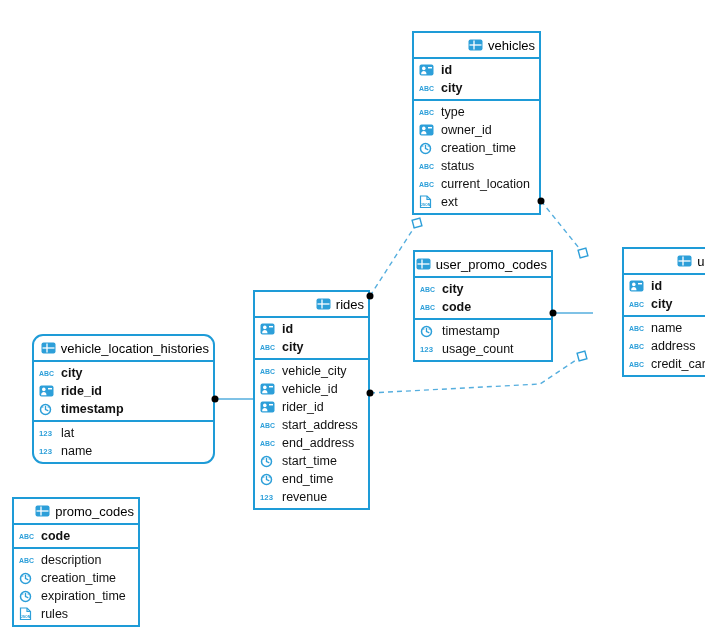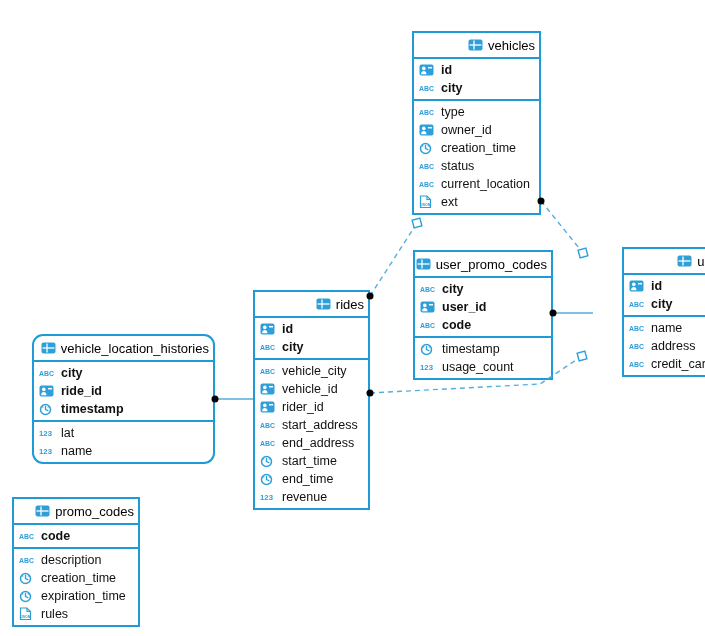--- a/index.html
+++ b/index.html
@@ -165,31 +165,20 @@
           <div class="row key">
             <span class="icon">
               <svg width="16" height="10" viewBox="0 0 16 10">
                 <text x="0" y="8" font-size="7.5" font-weight="bold" fill="#2d9fd9" textLength="15" lengthAdjust="spacingAndGlyphs">ABC</text>
               </svg>
             </span>
             <span>city</span>
           </div>
           <div class="row key">
             <span class="icon">
-              <svg width="15" height="12" viewBox="0 0 15 12">
-                <rect x="0.5" y="0.5" width="14" height="11" rx="2" fill="#2d9fd9"></rect>
-                <circle cx="4.8" cy="4.4" r="1.8" fill="#fff"></circle>
-                <path d="M2.1,10.3 c0-2.2 1.3-3.3 2.7-3.3 s2.7,1.1 2.7,3.3 z" fill="#fff"></path>
-                <line x1="9" y1="3.7" x2="13" y2="3.7" stroke="#fff" stroke-width="1.5"></line>
-              </svg>
-            </span>
-            <span>user_id</span>
-          </div>
-          <div class="row key">
-            <span class="icon">
               <svg width="16" height="10" viewBox="0 0 16 10">
                 <text x="0" y="8" font-size="7.5" font-weight="bold" fill="#2d9fd9" textLength="15" lengthAdjust="spacingAndGlyphs">ABC</text>
               </svg>
             </span>
             <span>code</span>
           </div>
         </div>
         <div class="section">
           <div class="row">
             <span class="icon">

